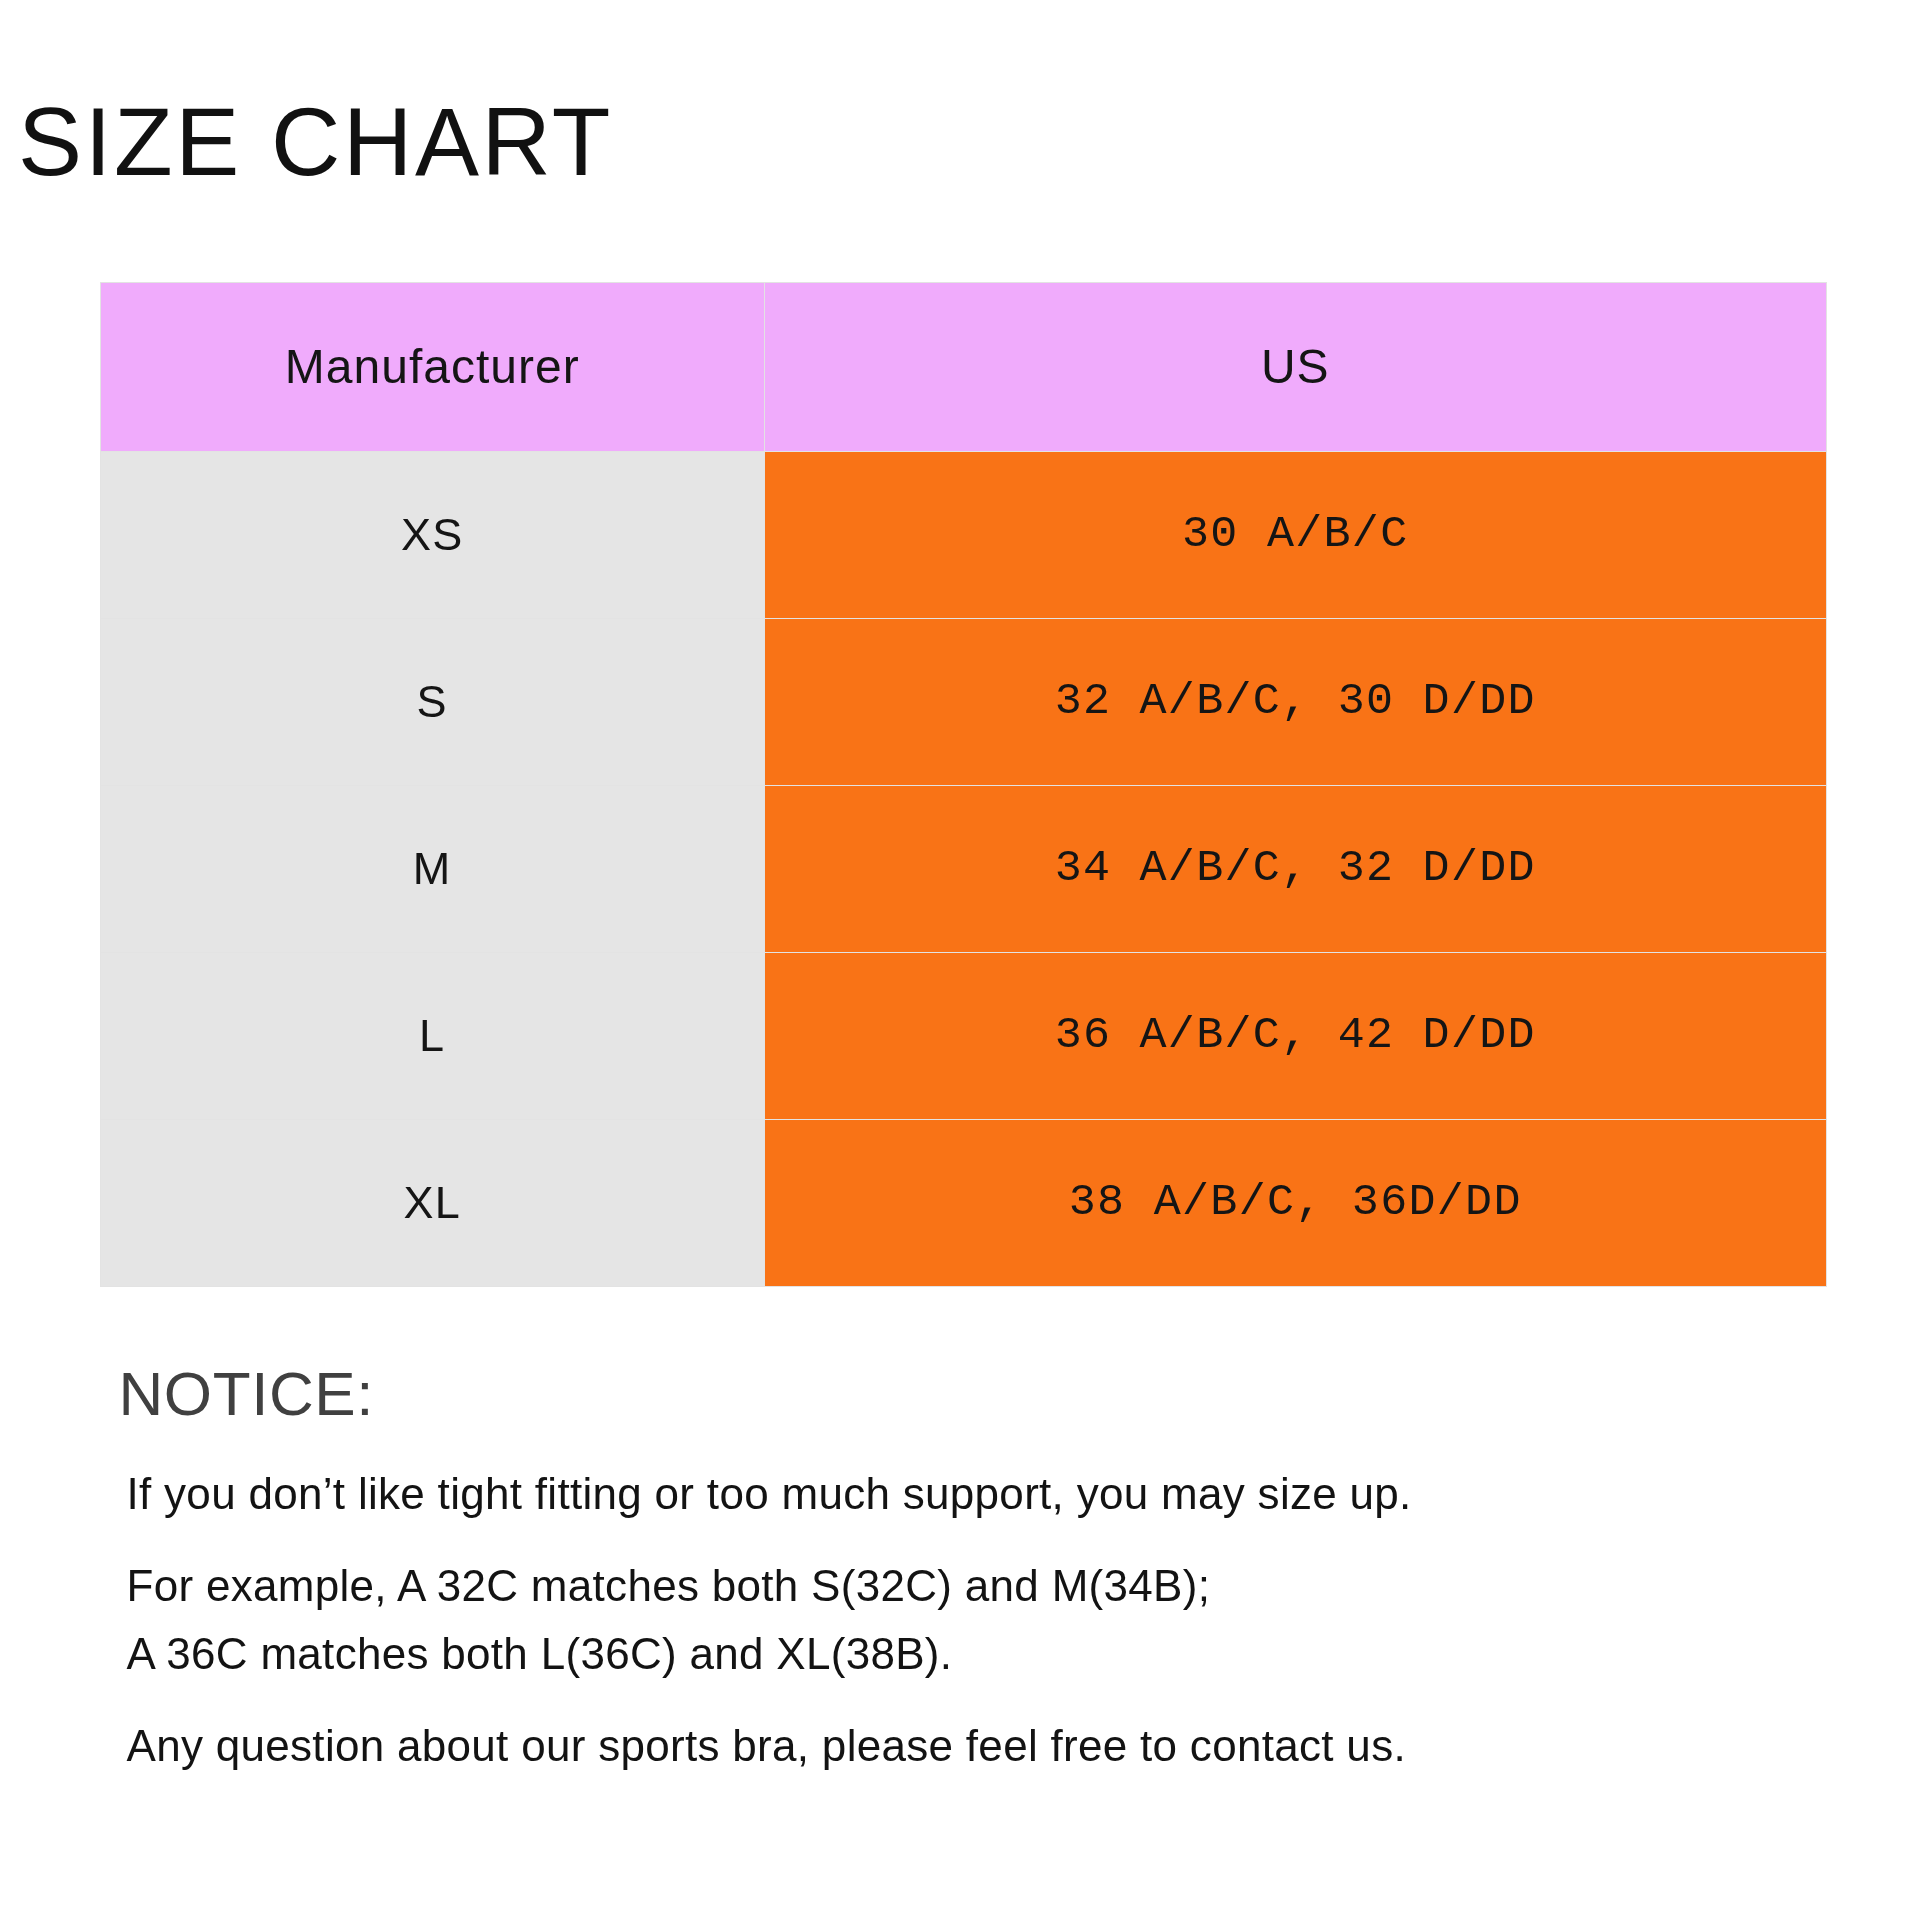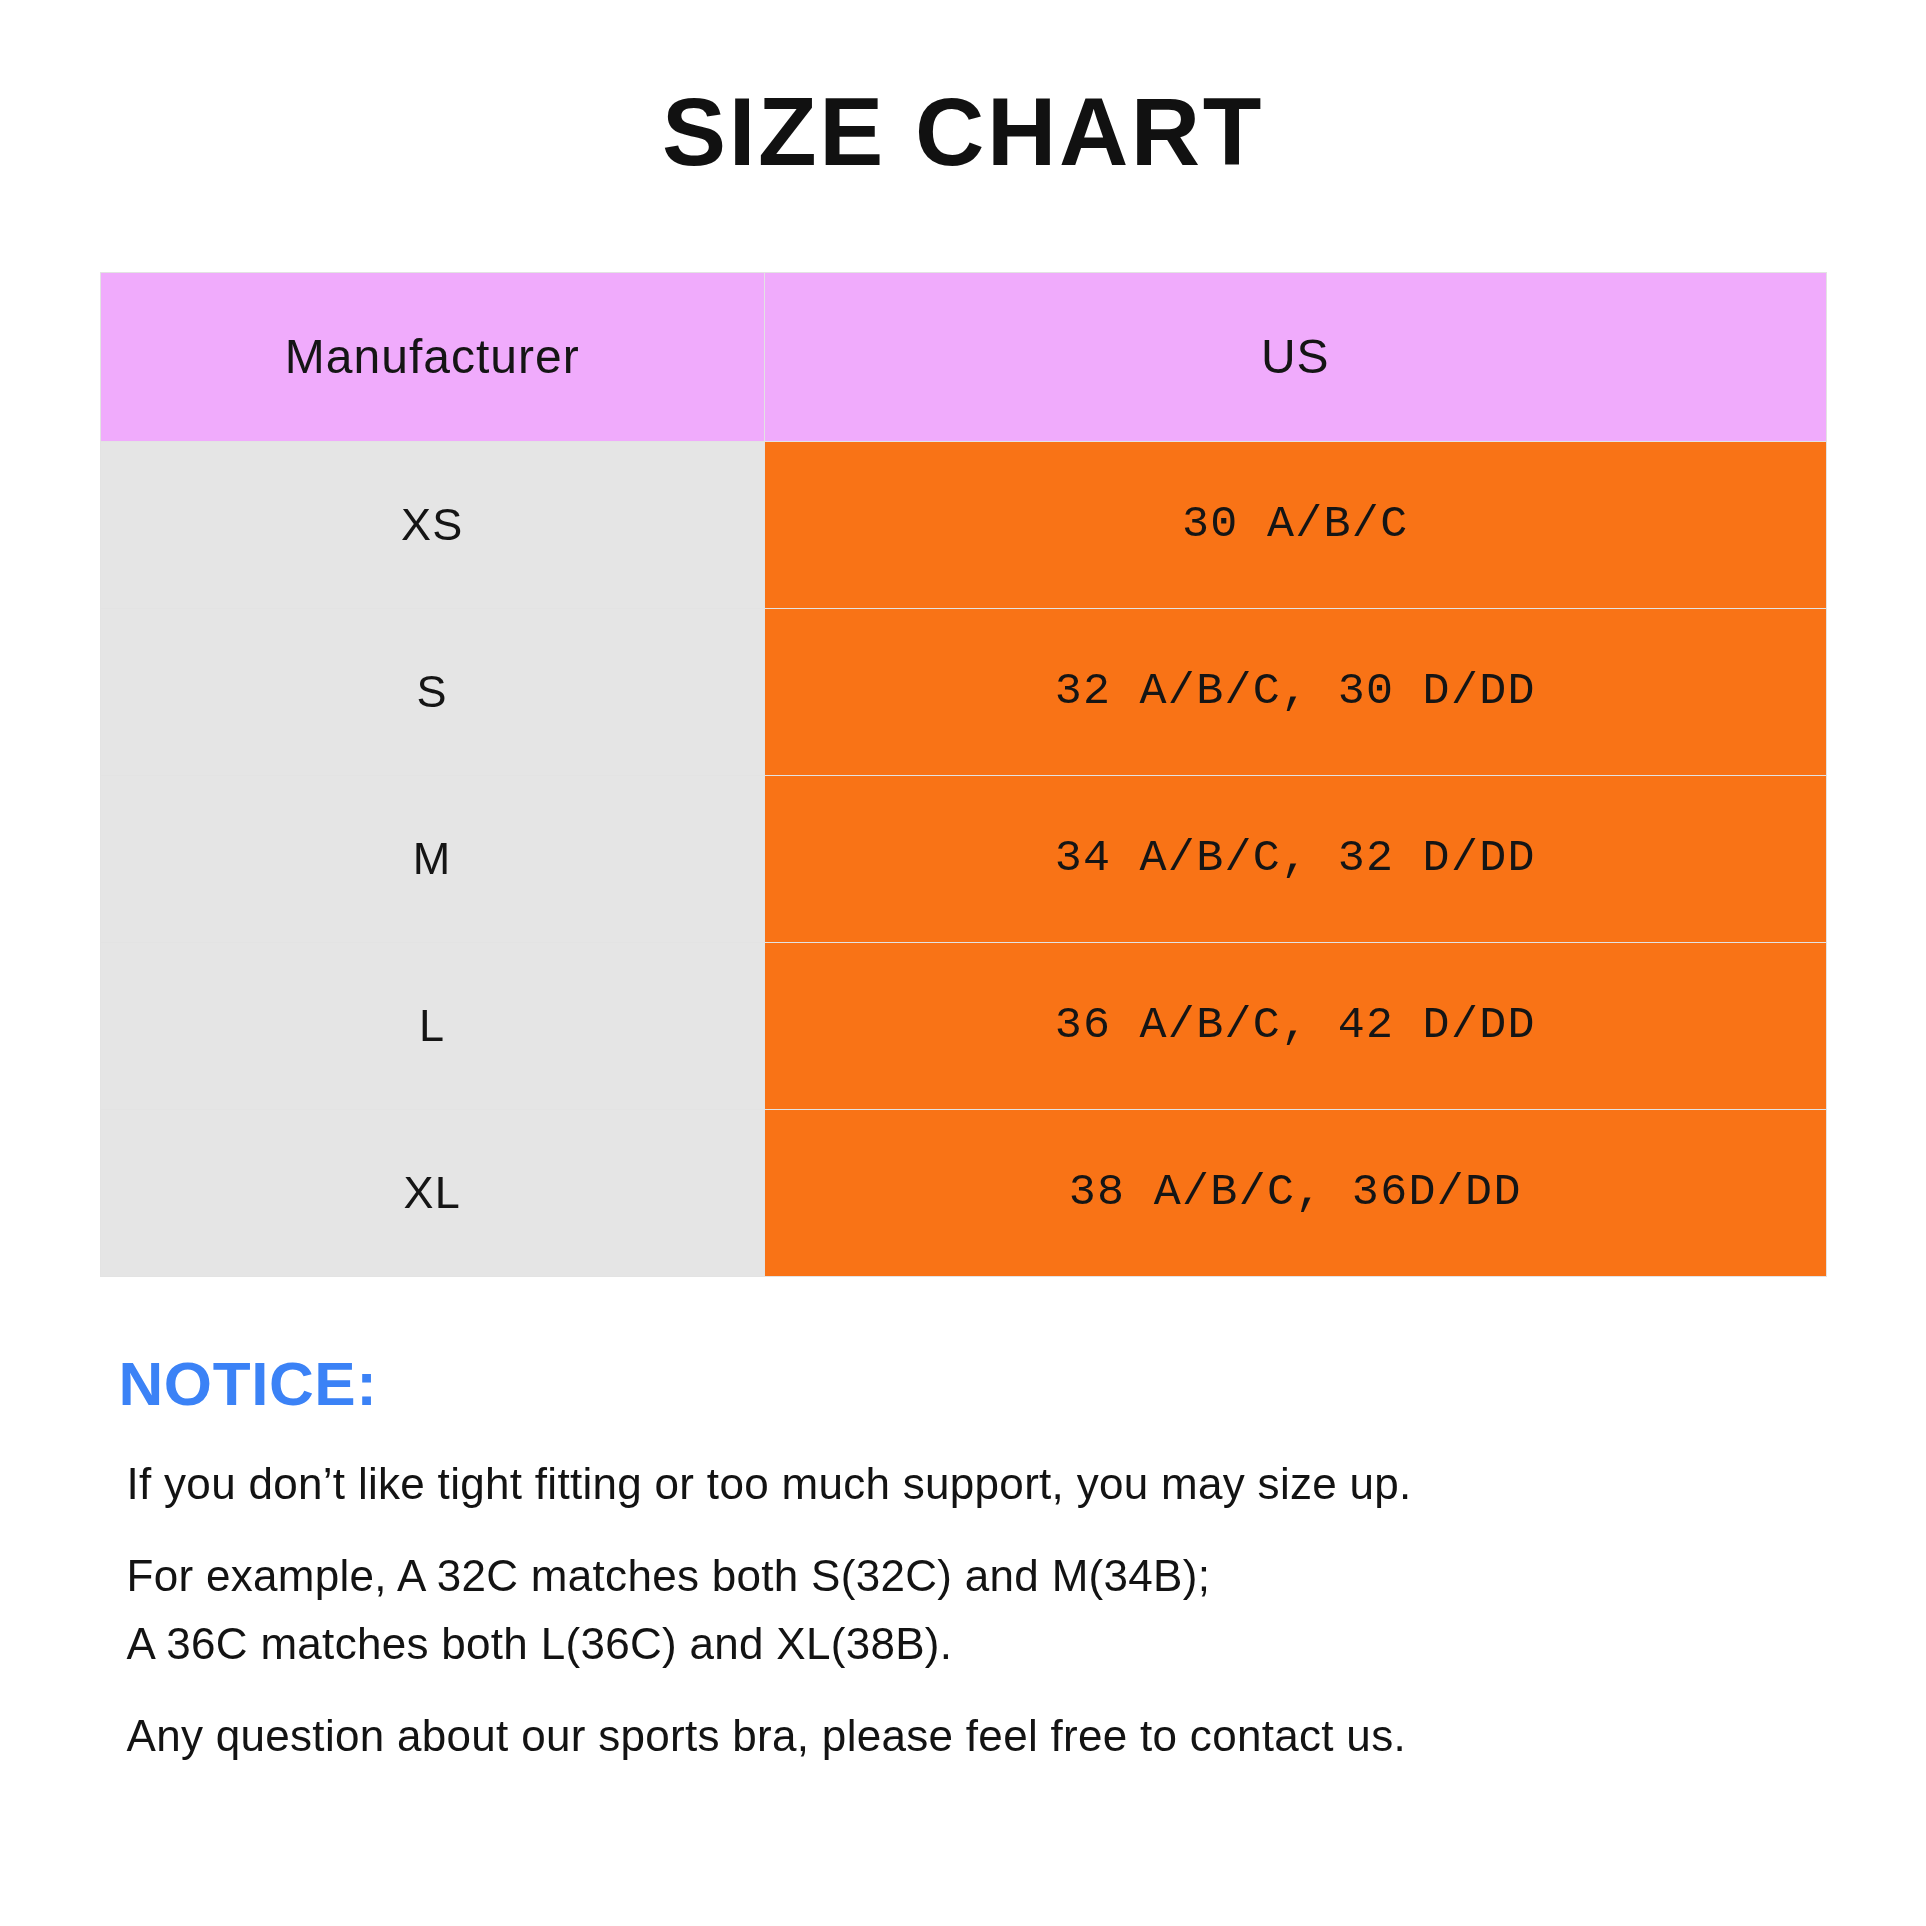--- a/index.html
+++ b/index.html
@@ -15,26 +15,25 @@
     -webkit-font-smoothing: antialiased;
   }
   .page {
     width: 1926px;
     height: 1926px;
     box-sizing: border-box;
     padding: 0;
     position: relative;
   }
   .title {
-    text-align: center;
     font-size: 96px;
-    font-weight: 700;
+    font-weight: 400;
     letter-spacing: 2.6px;
     color: #111111;
-    margin: 8px;
+    margin: 18px;
     padding-top: 71px;
     line-height: 1.1;
   }
   .table-wrap {
     margin: 0 auto;
     margin-top: 87px;
     width: 1727px;
   }
   table.size-chart {
     width: 100%;
@@ -141,21 +140,21 @@
         </tr>
         <tr>
           <td class="cell-manu">XL</td>
           <td class="cell-us">38 A/B/C, 36D/DD</td>
         </tr>
       </tbody>
     </table>
   </div>
 
   <div class="notice-block">
-    <div class="notice-heading" style="color: #3b82f6; font-weight: bold;">NOTICE:</div>
+    <div class="notice-heading" style="color: #404040;">NOTICE:</div>
     <p class="notice-line">If you don’t like tight fitting or too much support, you may size up.</p>
     <p class="notice-line group">
       <span class="sub">For example,  A 32C matches both S(32C) and M(34B);</span>
       <span class="sub">A 36C matches both L(36C) and XL(38B).</span>
     </p>
     <p class="notice-line">Any question about our sports bra, please feel free to contact us.</p>
   </div>
 
 </div>
 

